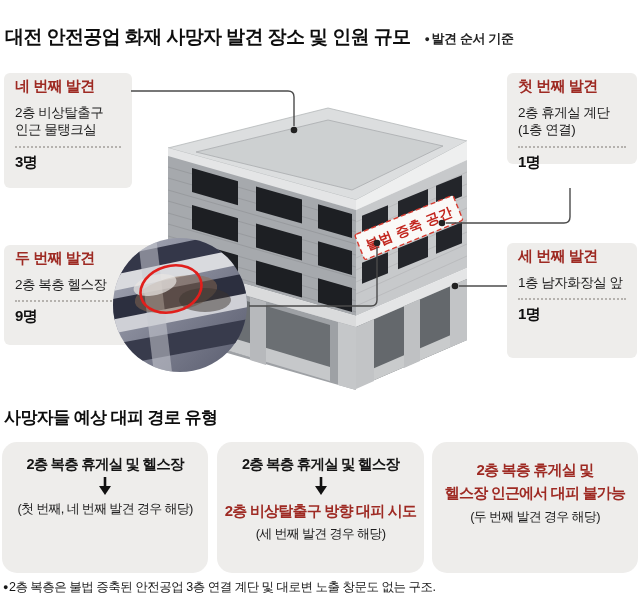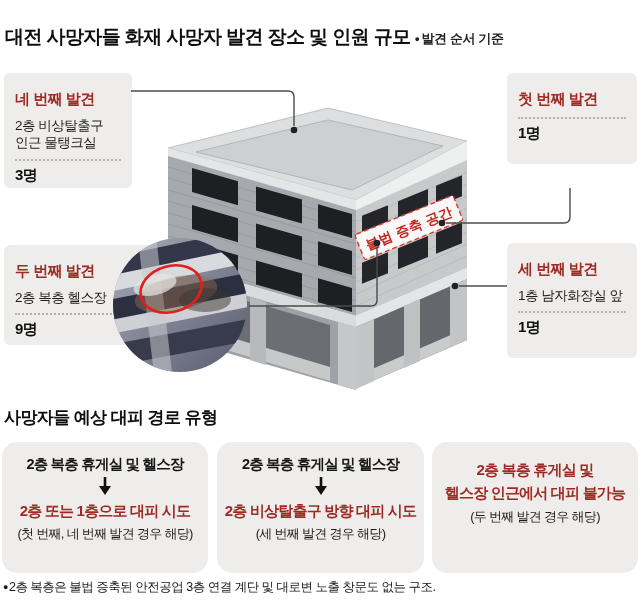--- a/index.html
+++ b/index.html
@@ -3,24 +3,24 @@
 <meta charset="utf-8">
 <style>
   html,body{margin:0;padding:0;background:#fff;}
   #canvas{
     position:relative;width:640px;height:602px;background:#ffffff;overflow:hidden;
     font-family:"Liberation Sans","DejaVu Sans",sans-serif;color:#111;
   }
   
   .hdr{position:absolute;left:5px;top:24px;display:flex;align-items:baseline;white-space:nowrap;}
   .hdr .title{font-size:19px;font-weight:800;letter-spacing:-0.6px;color:#0d0d0d;}
-  .hdr .legend{margin-left:4px;font-size:13px;font-weight:600;color:#222;letter-spacing:-0.4px;}
+  .hdr .legend{margin-left:14px;font-size:13px;font-weight:600;color:#222;letter-spacing:-0.4px;}
   .hdr .legend .b{font-size:9px;vertical-align:1px;margin-right:2px;}
   
-  .callout{position:absolute;background:#eeedeb;border-radius:6px;padding:17px 11px 7px;box-sizing:border-box;z-index:1;}
+  .callout{position:absolute;background:#eeedeb;border-radius:6px;padding:4px 11px 7px;box-sizing:border-box;z-index:1;}
   .callout .ct{font-size:15px;font-weight:800;color:#9e2a23;letter-spacing:-0.5px;margin:0 0 8px 0;}
   .callout .loc{font-size:13.5px;font-weight:500;color:#1c1c1c;line-height:1.28;letter-spacing:-0.5px;}
   .callout .div{border-top:2px dotted #b5b2ae;margin:7px 0 5px 0;}
   .callout .cnt{font-size:15px;font-weight:800;color:#0f0f0f;letter-spacing:-0.5px;}
   #co-fourth{left:4px;top:73px;width:128px;height:115px;}
   #co-first{left:507px;top:73px;width:130px;height:91px;}
   #co-second{left:4px;top:245px;width:158px;height:100px;}
   #co-third{left:507px;top:243px;width:130px;height:115px;}
   
   #overlay{position:absolute;left:0;top:0;z-index:5;pointer-events:none;}
@@ -39,36 +39,40 @@
   
   .foot{position:absolute;left:3px;top:579px;font-size:12.5px;font-weight:500;color:#161616;letter-spacing:-0.5px;z-index:1;}
   .foot .b{font-size:9px;vertical-align:1px;margin-right:1px;}
 </style>
 </head>
 <body>
 
 <div id="canvas">
 
   <div class="hdr">
-    <span class="title">대전 사망자들 화재 사망자 발견 장소 및 인원 규모</span>
+    <span class="title">대전 안전공업 화재 사망자 발견 장소 및 인원 규모</span>
     <span class="legend"><span class="b">●</span><span>발견 순서 기준</span></span>
   </div>
 
   <div class="callout" id="co-fourth">
     <div class="ct">네 번째 발견</div>
     <div class="loc">
       <span>2층 비상탈출구</span><br>
       <span>인근 물탱크실</span>
     </div>
     <div class="div"></div>
     <div class="cnt">3명</div>
   </div>
 
   <div class="callout" id="co-first">
     <div class="ct">첫 번째 발견</div>
+    <div class="loc">
+      <span>2층 휴게실 계단</span><br>
+      <span>(1층 연결)</span>
+    </div>
     <div class="div"></div>
     <div class="cnt">1명</div>
   </div>
 
   <div class="callout" id="co-second">
     <div class="ct">두 번째 발견</div>
     <div class="loc">
       <span>2층 복층 헬스장</span>
     </div>
     <div class="div"></div>
@@ -216,21 +220,20 @@
   <div class="sec-h">사망자들 예상 대피 경로 유형</div>
 
   <div class="route" id="route-0">
     <div class="from">2층 복층 휴게실 및 헬스장</div>
     <div class="arrow">
       <svg width="16" height="19" viewBox="0 0 16 19">
           <line x1="8" y1="0" x2="8" y2="10" stroke="#111" stroke-width="2.6"></line>
           <polygon points="2,9 14,9 8,18" fill="#111"></polygon>
         </svg>
     </div>
-    <div class="to">2층 또는 1층으로 대피 시도</div>
     <div class="note">(첫 번째, 네 번째 발견 경우 해당)</div>
   </div>
 
   <div class="route" id="route-1">
     <div class="from">2층 복층 휴게실 및 헬스장</div>
     <div class="arrow">
       <svg width="16" height="19" viewBox="0 0 16 19">
           <line x1="8" y1="0" x2="8" y2="10" stroke="#111" stroke-width="2.6"></line>
           <polygon points="2,9 14,9 8,18" fill="#111"></polygon>
         </svg>

